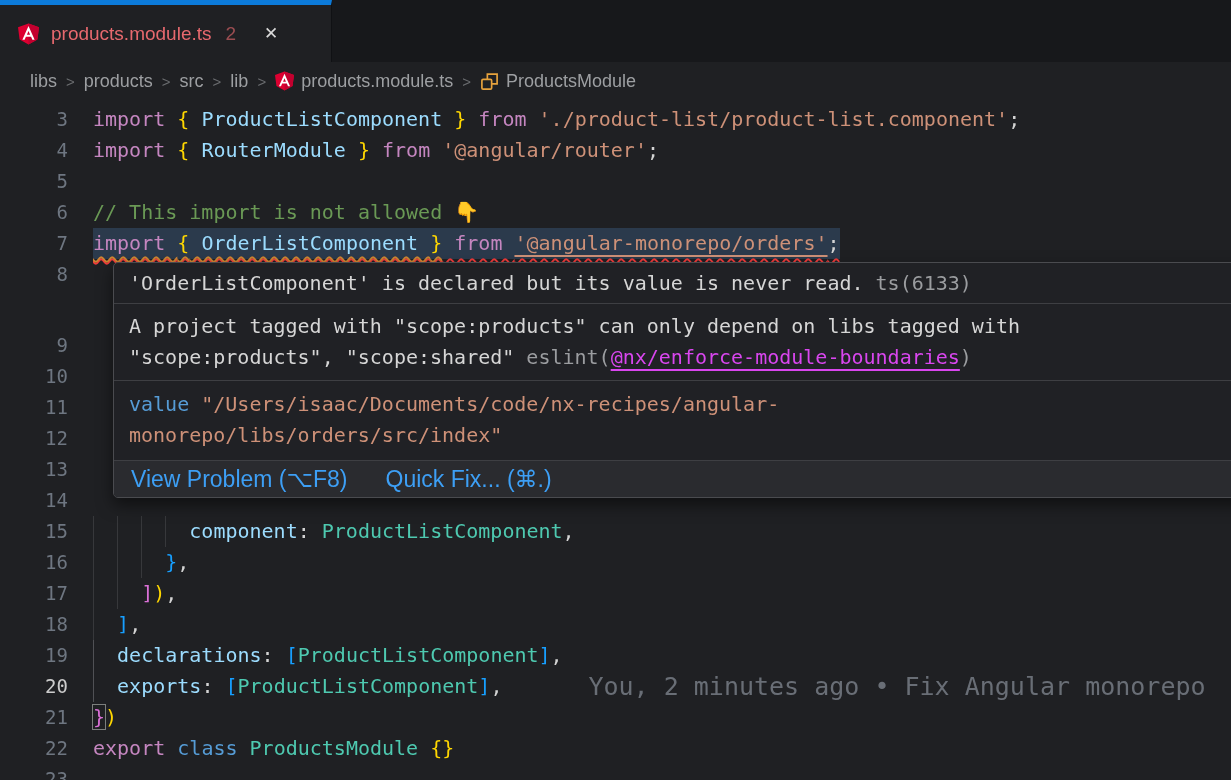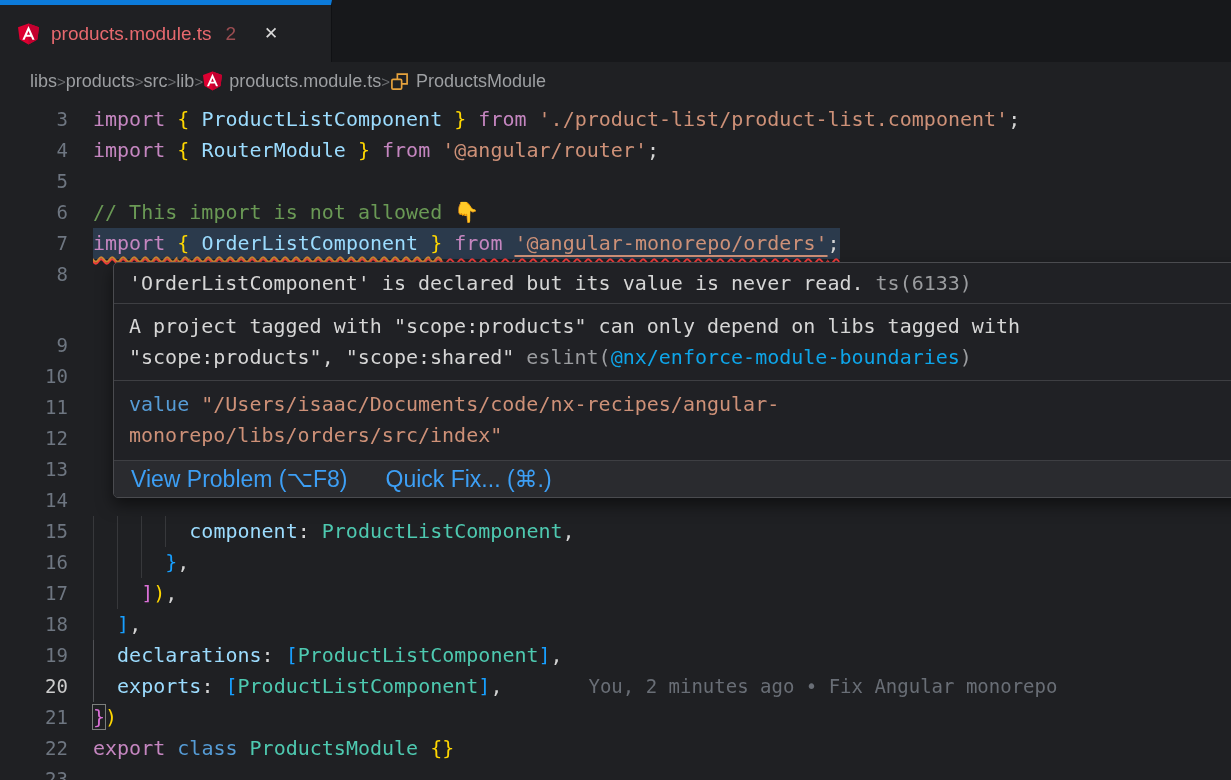--- a/index.html
+++ b/index.html
@@ -10,21 +10,21 @@
   .tabbar { height:62px; background:#17181b; display:flex; align-items:stretch; }
   .tab { width:332px; background:#1f2023; border-top:5px solid #0c7bda; border-right:1px solid #101114;
          display:flex; align-items:center; padding:0 18px; gap:12px; cursor:pointer; }
   .tab-title { font-size:19px; color:#e7696e; }
   .tab-badge { font-size:19px; color:rgba(231,105,110,.62); margin-left:2px; }
   .tab-close { margin-left:16px; color:#d8d8d8; font-size:17px; line-height:1; }
   .tab-rest  { flex:1; background:#17181b; }
 
   
   .crumbs { height:38px; background:#1f2023; display:flex; align-items:center; padding-left:30px;
-            font-size:18px; color:#9d9fa2; }
+            font-size:18px; color:#9d9fa2; gap:9px; }
   .crumb { display:flex; align-items:center; gap:7px; cursor:pointer; }
   .crumb-sep { color:#6b6d70; font-size:15px; }
 
   
   .ng-icon svg { display:block; }
 
   
   .editor { position:relative; padding-top:4px; font-family:"DejaVu Sans Mono", monospace; font-size:20px; }
   .row { display:flex; height:31px; line-height:31px; }
   .ln { width:68px; flex:none; text-align:right; color:#6e7681; font-size:19px; cursor:pointer; }
@@ -47,33 +47,33 @@
   .emoji { font-family:"DejaVu Sans", sans-serif; }
 
   .sqwrap { text-decoration:underline wavy #f23a3a; text-decoration-thickness:2px; text-underline-offset:8px; }
   .sqo    { text-decoration:underline wavy #cf8532; text-decoration-thickness:2px; text-underline-offset:6px; }
 
   .gcell { display:inline-block; width:2ch; height:31px; vertical-align:top; border-left:1px solid #37383b; }
   .gcell.active { border-left-color:#505155; }
 
   .mbox { outline:1px solid rgba(200,205,200,.55); outline-offset:0px; }
 
-  .blame { color:#696e76; margin-left:86px; font-size:19px; }
+  .blame { color:#696e76; margin-left:86px; font-size:25px; }
 
   
   .popup { position:absolute; left:113px; top:262px; width:1194px; z-index:5;
            background:#202125; border:1px solid #4a4b4f; border-radius:5px;
            box-shadow:0 7px 16px rgba(0,0,0,.5); overflow:hidden;
            font-family:"DejaVu Sans Mono", monospace; font-size:20px; color:#d6d6d6; }
   .sec { border-bottom:1px solid #3e3f43; padding:0 15px; white-space:pre; line-height:31px; }
   .sec-1 { height:41px; display:flex; align-items:center; }
   .sec-2 { height:77px; padding-top:7px; }
   .sec-3 { height:80px; padding-top:8px; }
   .dim { color:#9b9da0; }
-  .lnk { color:#0ea5e9; text-underline-offset:5px; cursor:pointer; }
+  .lnk { color:#d946ef; text-decoration:underline; text-underline-offset:5px; cursor:pointer; }
   .popup-actions { height:36px; background:#2a2b2f; display:flex; align-items:center; gap:38px;
                    padding:0 17px; font-family:"Liberation Sans","DejaVu Sans",sans-serif; font-size:23px; }
   .action { color:#3d9ff5; cursor:pointer; }
 </style>
 </head>
 <body>
 
 <div class="tabbar">
   <div class="tab">
     <span class="ng-icon">

